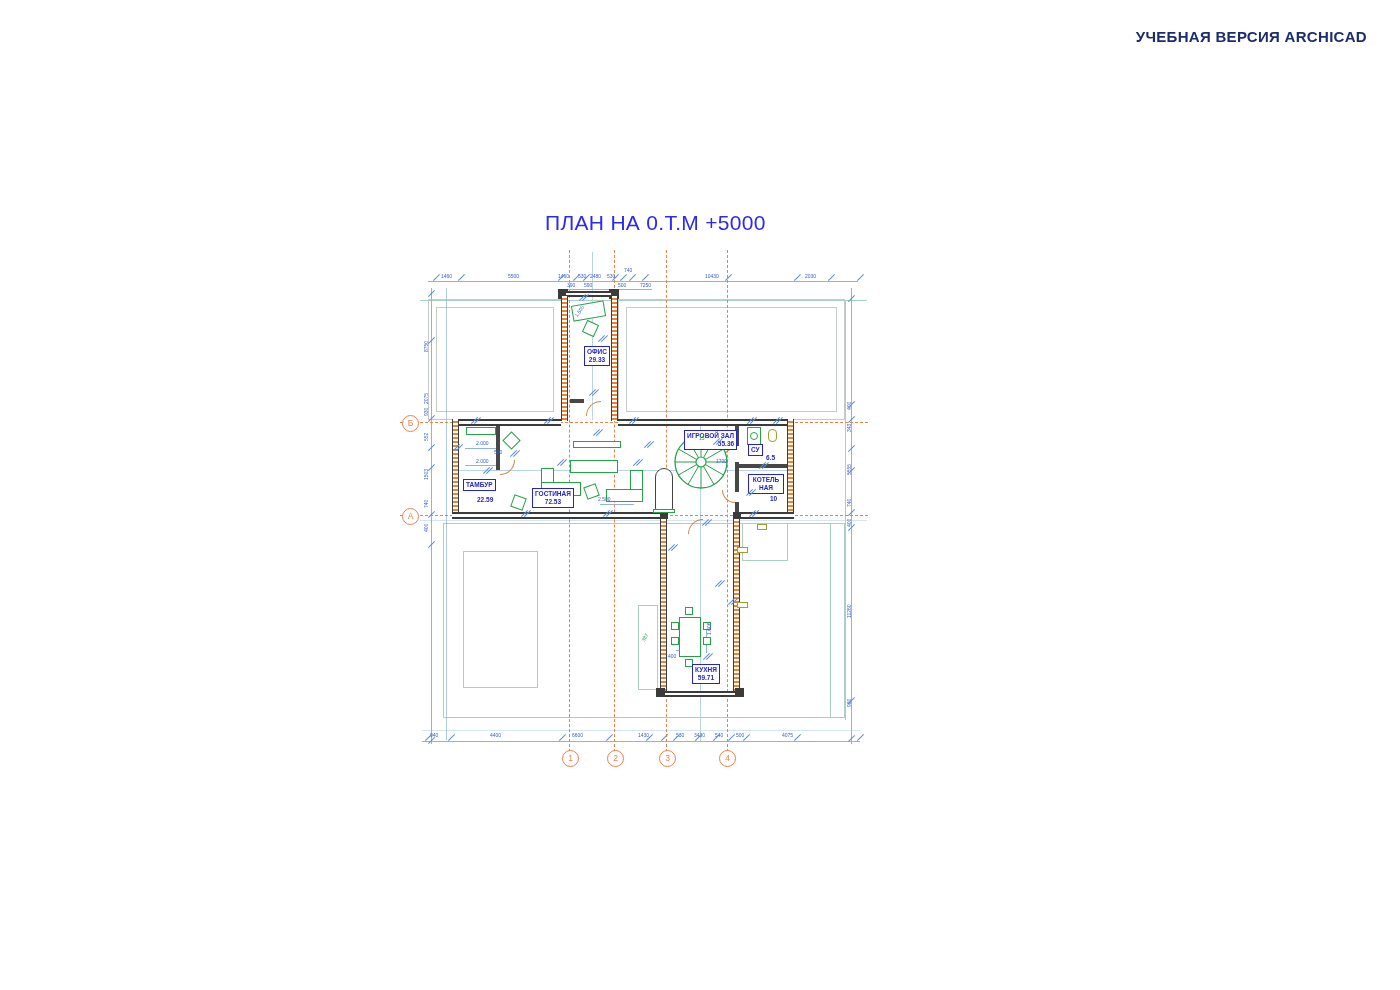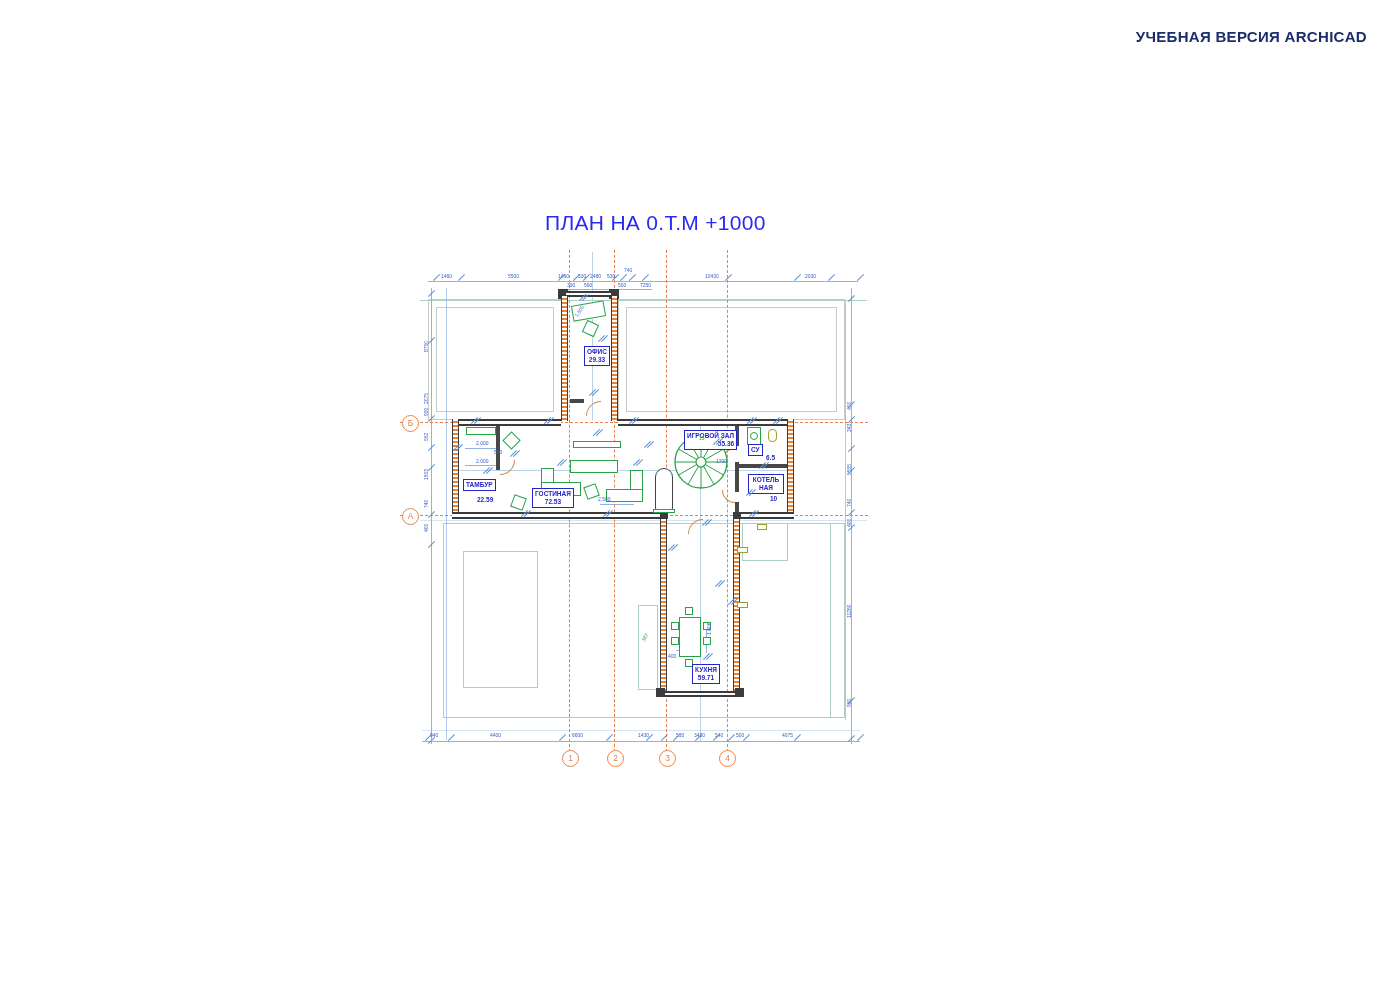--- a/index.html
+++ b/index.html
@@ -40,21 +40,21 @@
   .ann{position:absolute;font-size:5px;color:#3a5fc8;white-space:nowrap;transform-origin:left top;line-height:1;}
   .ann.g{color:#27a347;}
   .tk{position:absolute;width:9px;height:1px;background:#5b8fd4;transform:rotate(-45deg);}
 </style>
 </head>
 <body>
 
 <div id="page">
 
   <div class="watermark">УЧЕБНАЯ ВЕРСИЯ ARCHICAD</div>
-  <div class="title">ПЛАН НА 0.Т.М +1000</div>
+  <div class="title">ПЛАН НА 0.Т.М +5000</div>
 
   <div id="plan" class="abs" style="left:0;top:0;width:1400px;height:990px;">
 
     <div class="abs por" style="left:428px;top:299px;width:134px;height:121px;"></div>
     <div class="abs por" style="left:618px;top:299px;width:227px;height:121px;"></div>
     <div class="abs por" style="left:436px;top:307px;width:118px;height:105px;"></div>
     <div class="abs por" style="left:626px;top:307px;width:211px;height:105px;"></div>
     <div class="abs pot" style="left:443px;top:523px;width:402px;height:195px;"></div>
     <div class="abs pot" style="left:463px;top:551px;width:75px;height:137px;"></div>
     <div class="abs pot" style="left:638px;top:605px;width:20px;height:85px;"></div>

